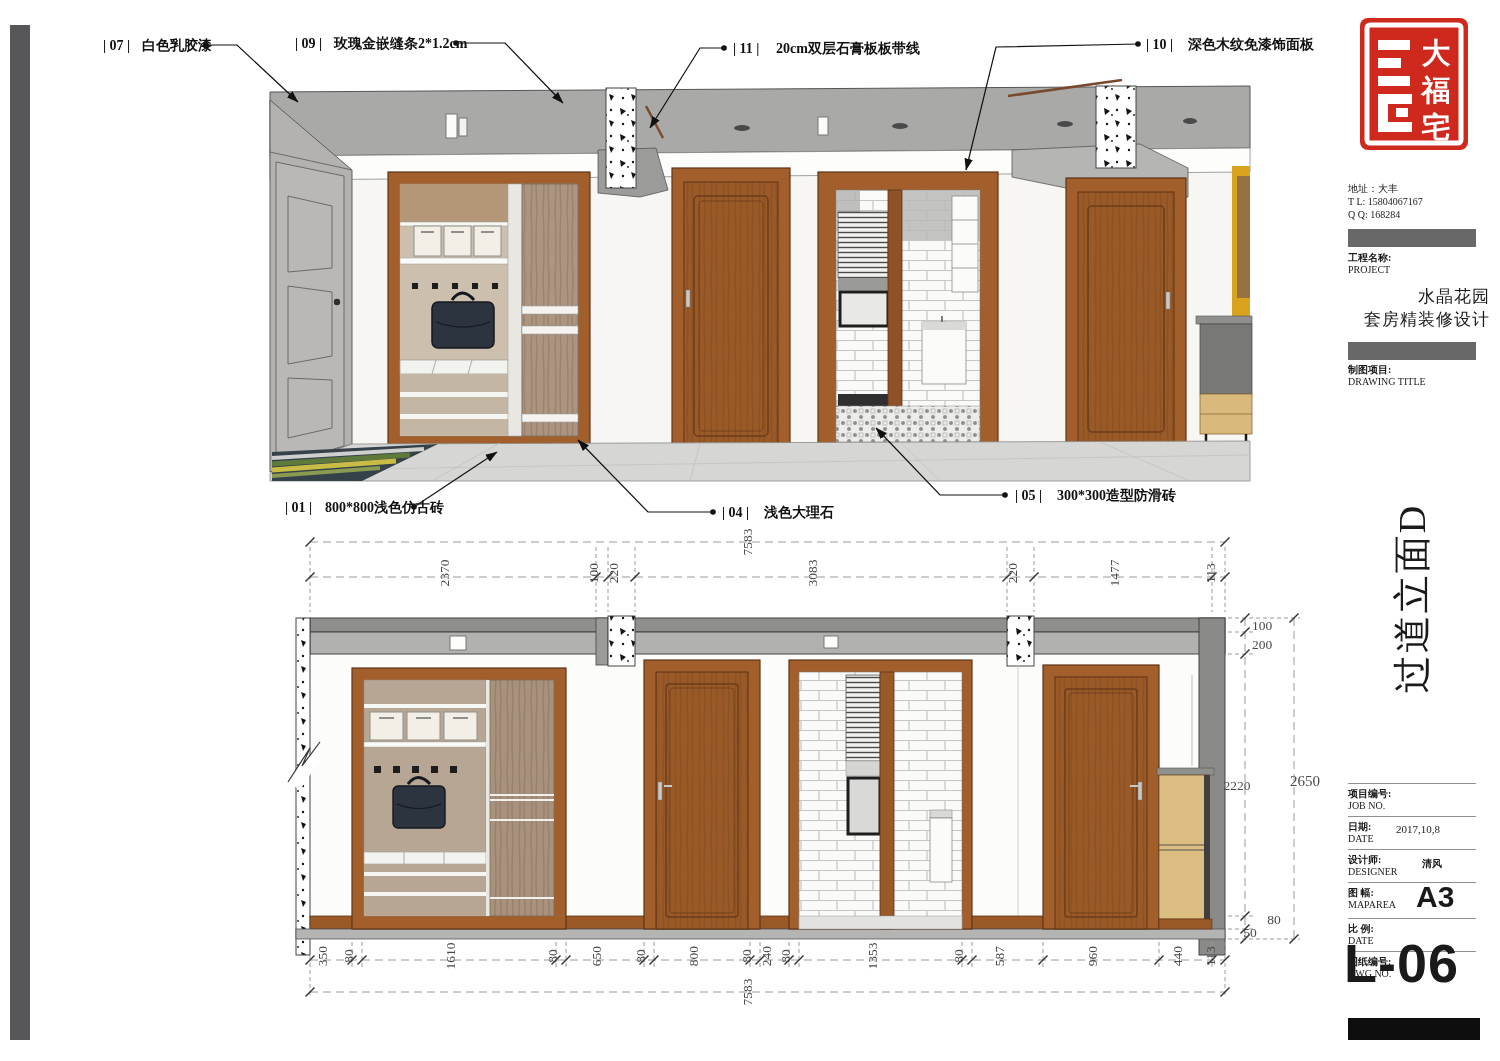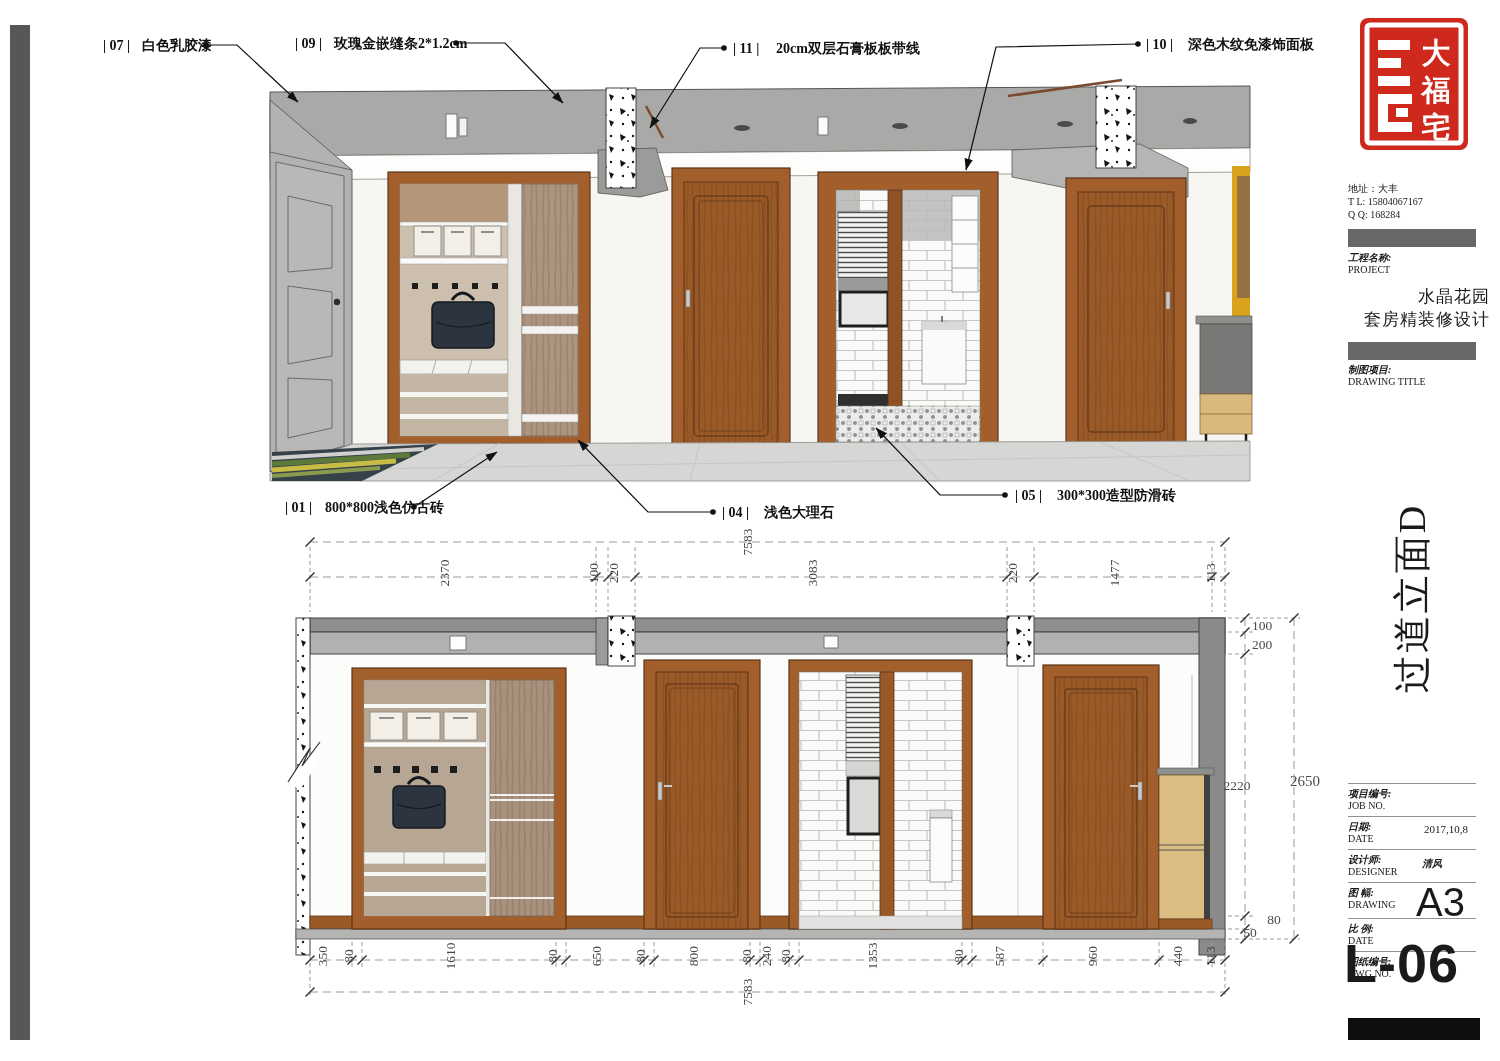--- a/index.html
+++ b/index.html
@@ -2,29 +2,29 @@
 <html><head>
 <meta charset="utf-8">
 <style>
   html,body{margin:0;padding:0;background:#e8e8e8;}
   .page{position:relative;width:1500px;height:1061px;background:#ffffff;overflow:hidden;
         font-family:"Liberation Serif",serif;color:#1a1a1a;}
   .edge-bar{position:absolute;left:10px;top:25px;width:20px;height:1015px;background:#57575a;}
   svg text{font-family:"Liberation Serif",serif;}
   .tb{position:absolute;left:1340px;top:0;width:160px;height:1061px;}
   .tb .abs{position:absolute;}
-  .lab-cn{font-size:10px;font-weight:bold;font-style:italic;}
+  .lab-cn{font-size:10px;font-weight:bold;}
   .lab-en{font-size:10px;}
   .addr{font-size:10px;line-height:13px;}
   .graybar{position:absolute;left:8px;width:128px;height:18px;background:#686868;}
   .hr{position:absolute;left:8px;width:128px;border-top:1px solid #8f8f8f;}
   .proj-name{position:absolute;left:0;width:150px;text-align:right;font-size:17px;letter-spacing:1px;}
   .vert-title{position:absolute;left:-38px;top:573px;width:220px;text-align:center;
               font-size:38px;transform:rotate(-90deg);letter-spacing:2px;white-space:nowrap;}
-  .a3{font-family:"Liberation Sans",sans-serif;font-weight:normal;font-size:40px;}
+  .a3{font-family:"Liberation Sans",sans-serif;font-weight:bold;font-size:30px;}
   .sheet{position:absolute;left:4px;top:932px;font-family:Liberation Sans, sans-serif;
          font-weight:bold;font-size:54px;letter-spacing:1px;}
   .blackbar{position:absolute;left:8px;top:1018px;width:132px;height:22px;background:#0e0e0e;}
 </style>
 </head>
 <body>
 
 <div class="page">
   <div class="edge-bar"></div>
 
@@ -480,30 +480,30 @@
 
     <div class="vert-title">过道立面D</div>
 
     <div class="hr" style="top:783px"></div>
     <div class="abs lab-cn" style="left:8px;top:787px">项目编号:</div>
     <div class="abs lab-en" style="left:8px;top:800px">JOB NO.</div>
 
     <div class="hr" style="top:816px"></div>
     <div class="abs lab-cn" style="left:8px;top:820px">日期:</div>
     <div class="abs lab-en" style="left:8px;top:833px">DATE</div>
-    <div class="abs" style="left:84px;top:823px;font-size:11px">2017,10,8</div>
+    <div class="abs" style="left:56px;top:823px;font-size:11px">2017,10,8</div>
 
     <div class="hr" style="top:849px"></div>
     <div class="abs lab-cn" style="left:8px;top:853px">设计师:</div>
     <div class="abs lab-en" style="left:8px;top:866px">DESIGNER</div>
     <div class="abs lab-cn" style="left:82px;top:857px;font-size:10px">清风</div>
 
     <div class="hr" style="top:882px"></div>
     <div class="abs lab-cn" style="left:8px;top:886px">图 幅:</div>
-    <div class="abs lab-en" style="left:8px;top:899px">DRAWING</div>
+    <div class="abs lab-en" style="left:8px;top:899px">MAPAREA</div>
     <div class="abs a3" style="left:76px;top:880px">A3</div>
 
     <div class="hr" style="top:918px"></div>
     <div class="abs lab-cn" style="left:8px;top:922px">比 例:</div>
     <div class="abs lab-en" style="left:8px;top:935px">DATE</div>
 
     <div class="hr" style="top:951px"></div>
     <div class="abs lab-cn" style="left:8px;top:955px">图纸编号:</div>
     <div class="abs lab-en" style="left:8px;top:968px">DWG NO.</div>
 

